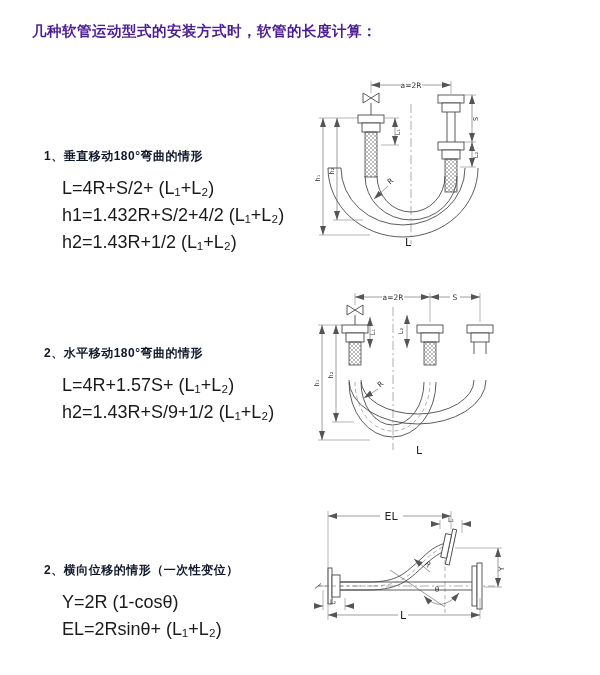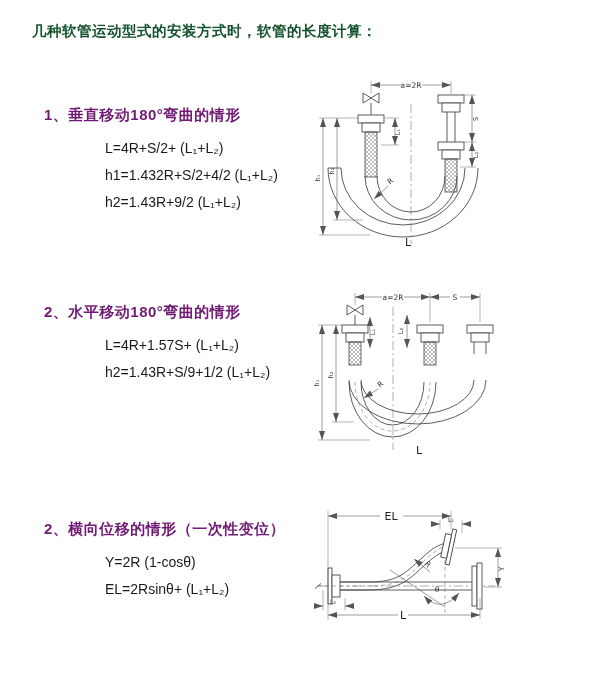--- a/index.html
+++ b/index.html
@@ -2,26 +2,26 @@
 <html><head>
 <meta charset="utf-8">
 <style>
   html,body{margin:0;padding:0;}
   body{
     width:600px;height:675px;background:#ffffff;position:relative;overflow:hidden;
     font-family:"Liberation Sans","DejaVu Sans",sans-serif;color:#1c1c1c;
   }
   .page-title{
     position:absolute;left:32px;top:22px;font-size:14.5px;font-weight:700;
-    letter-spacing:0.5px;color:#14532d;
+    letter-spacing:0.5px;color:#4c1d95;
   }
   .calc-section{position:absolute;left:44px;width:270px;}
-  .sec-heading{font-size:15px;font-weight:600;color:#701a75;letter-spacing:0.5px;}
+  .sec-heading{font-size:12px;font-weight:600;color:#0f172a;letter-spacing:0.5px;margin-top:42px;}
   .formula-list{margin:10px 0 0 18px;}
-  .formula{font-size:14px;line-height:27px;color:#1a1a1a;white-space:nowrap;margin-left:43px;}
+  .formula{font-size:18px;line-height:27px;color:#1a1a1a;white-space:nowrap;}
   .diagram{position:absolute;}
   svg text{font-family:"DejaVu Sans",sans-serif;fill:#333;}
   .obj{stroke:#4a4a4a;stroke-width:0.9;fill:none;}
   .objf{stroke:#4a4a4a;stroke-width:0.9;fill:#ffffff;}
   .dim{stroke:#5a5a5a;stroke-width:0.6;fill:none;}
   .ext{stroke:#6a6a6a;stroke-width:0.5;fill:none;}
   .cl{stroke:#6a6a6a;stroke-width:0.55;fill:none;stroke-dasharray:9 3 2 3;}
   .dsh{stroke:#6a6a6a;stroke-width:0.55;fill:none;stroke-dasharray:4 3;}
   .lblS{font-size:6.5px;}
   .lblM{font-size:7.5px;}
@@ -30,21 +30,21 @@
 </head>
 <body>
 
 <div class="page-title">几种软管运动型式的安装方式时，软管的长度计算：</div>
 
 <div class="calc-section" style="top:106px;">
   <div class="sec-heading">1、垂直移动180°弯曲的情形</div>
   <div class="formula-list">
     <div class="formula">L=4R+S/2+ (L₁+L₂)</div>
     <div class="formula">h1=1.432R+S/2+4/2 (L₁+L₂)</div>
-    <div class="formula">h2=1.43R+9/2 (L₁+L₂)</div>
+    <div class="formula">h2=1.43R+1/2 (L₁+L₂)</div>
   </div>
 </div>
 
 <div class="calc-section" style="top:303px;">
   <div class="sec-heading">2、水平移动180°弯曲的情形</div>
   <div class="formula-list">
     <div class="formula">L=4R+1.57S+ (L₁+L₂)</div>
     <div class="formula">h2=1.43R+S/9+1/2 (L₁+L₂)</div>
   </div>
 </div>

